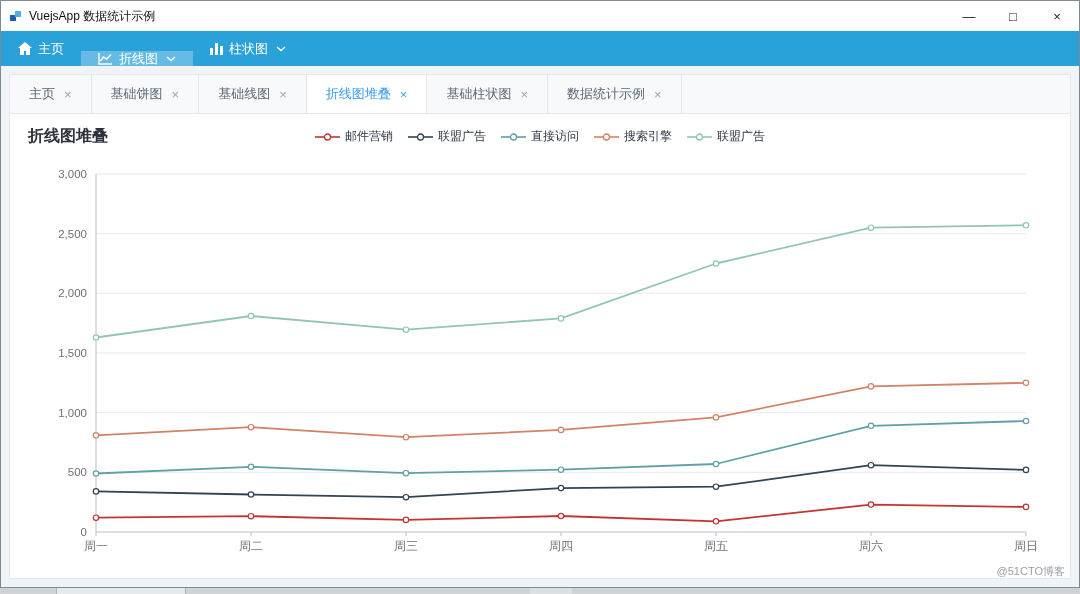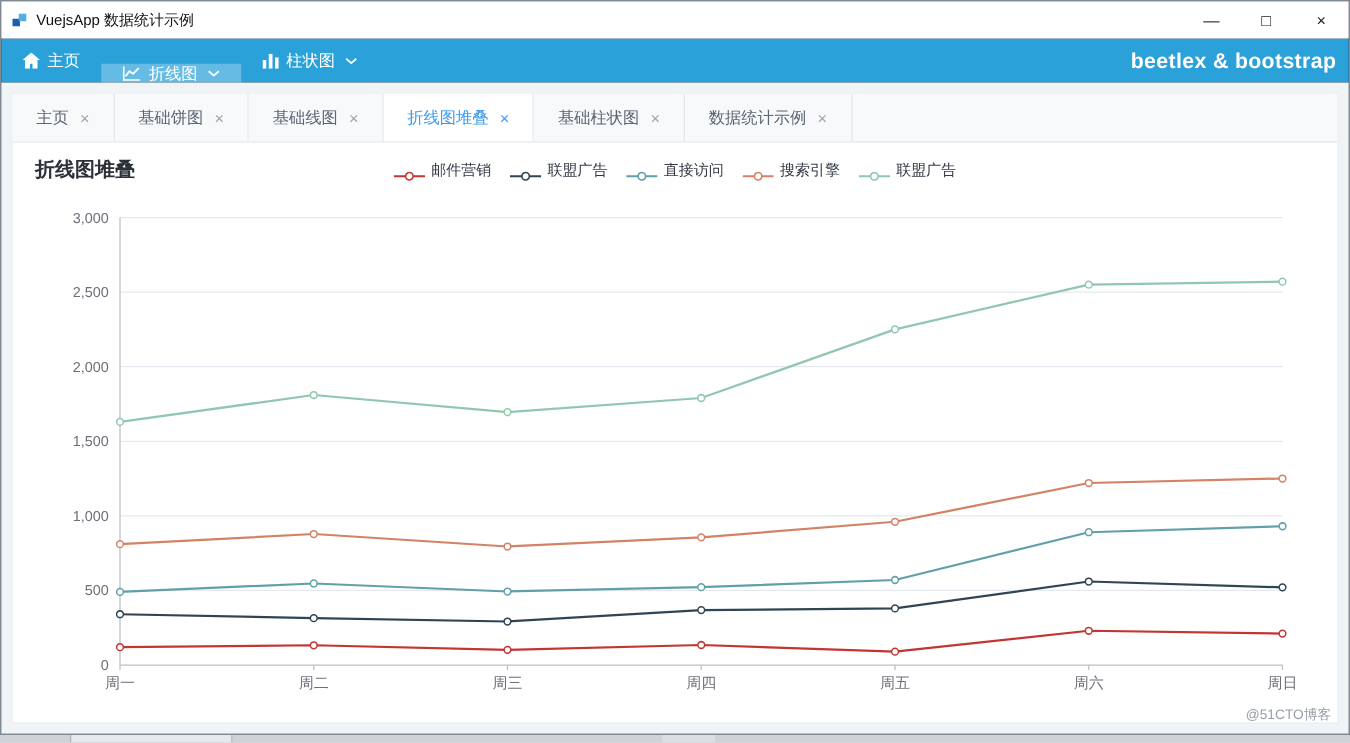--- a/index.html
+++ b/index.html
@@ -1,19 +1,19 @@
 <!DOCTYPE html>
 <html><head>
 <meta charset="utf-8">
 <style>
   * { margin:0; padding:0; box-sizing:border-box; }
   html,body { width:1080px; height:594px; overflow:hidden;
     font-family:"Liberation Sans","DejaVu Sans",sans-serif; background:#c9cdd1; }
 
-  .window { position:relative; width:1080px; height:588px; background:#000000;
+  .window { position:relative; width:1080px; height:588px; background:#ffffff;
     border:1px solid #7f8a94; display:flex; flex-direction:column; }
 
   
   .titlebar { height:30px; background:#fff; display:flex; align-items:center;
     padding-left:8px; font-size:12px; color:#111; flex:0 0 auto; }
   .title-icon { display:inline-flex; margin-right:6px; }
   .win-controls { margin-left:auto; display:flex; height:100%; }
   .win-btn { width:44px; display:flex; align-items:center; justify-content:center;
     font-size:13px; color:#222; cursor:pointer; }
 
@@ -40,21 +40,21 @@
     background:#f7f9fb; cursor:pointer; white-space:nowrap; }
   .tab.active { background:#fff; color:#3c9cf0; }
   .tab .close { font-size:13px; color:#9aa4af; cursor:pointer; line-height:1; }
   .tab.active .close { color:#3c9cf0; }
 
   
   .chart-header { position:relative; height:46px; padding:12px 18px 0 18px; }
   .chart-title { font-size:16px; font-weight:bold; color:#2c3038; }
   .legend { position:absolute; left:50%; top:14px; transform:translateX(-50%);
     display:flex; align-items:center; gap:15px; white-space:nowrap; }
-  .legend-item { display:flex; align-items:flex-end; gap:5px; font-size:12px;
+  .legend-item { display:flex; align-items:center; gap:5px; font-size:12px;
     color:#333a45; cursor:pointer; }
 
   
   #chart { padding:2px 8px 0 8px; }
 
   .watermark { position:absolute; right:14px; bottom:8px; font-size:11px;
     color:rgba(135,141,150,0.85); }
 
   
   .sliver { position:relative; width:1080px; height:6px; background:#cfd3d6; }
@@ -115,21 +115,20 @@
             </svg>
           </span>
           <span>柱状图</span>
           <span class="chev">
             <svg width="10" height="6" viewBox="0 0 10 6">
               <path d="M1 1l4 3.5L9 1" stroke="#fff" stroke-width="1.4" fill="none"></path>
             </svg>
           </span>
         </div>
       </div>
-    <div class="brand">beetlex &amp; bootstrap</div>
   </div>
 
   <div class="content">
     <div class="card">
       <div class="tabbar">
           <div class="tab">
             <span class="tab-label">主页</span>
             <span class="close">×</span>
           </div>
           <div class="tab">

